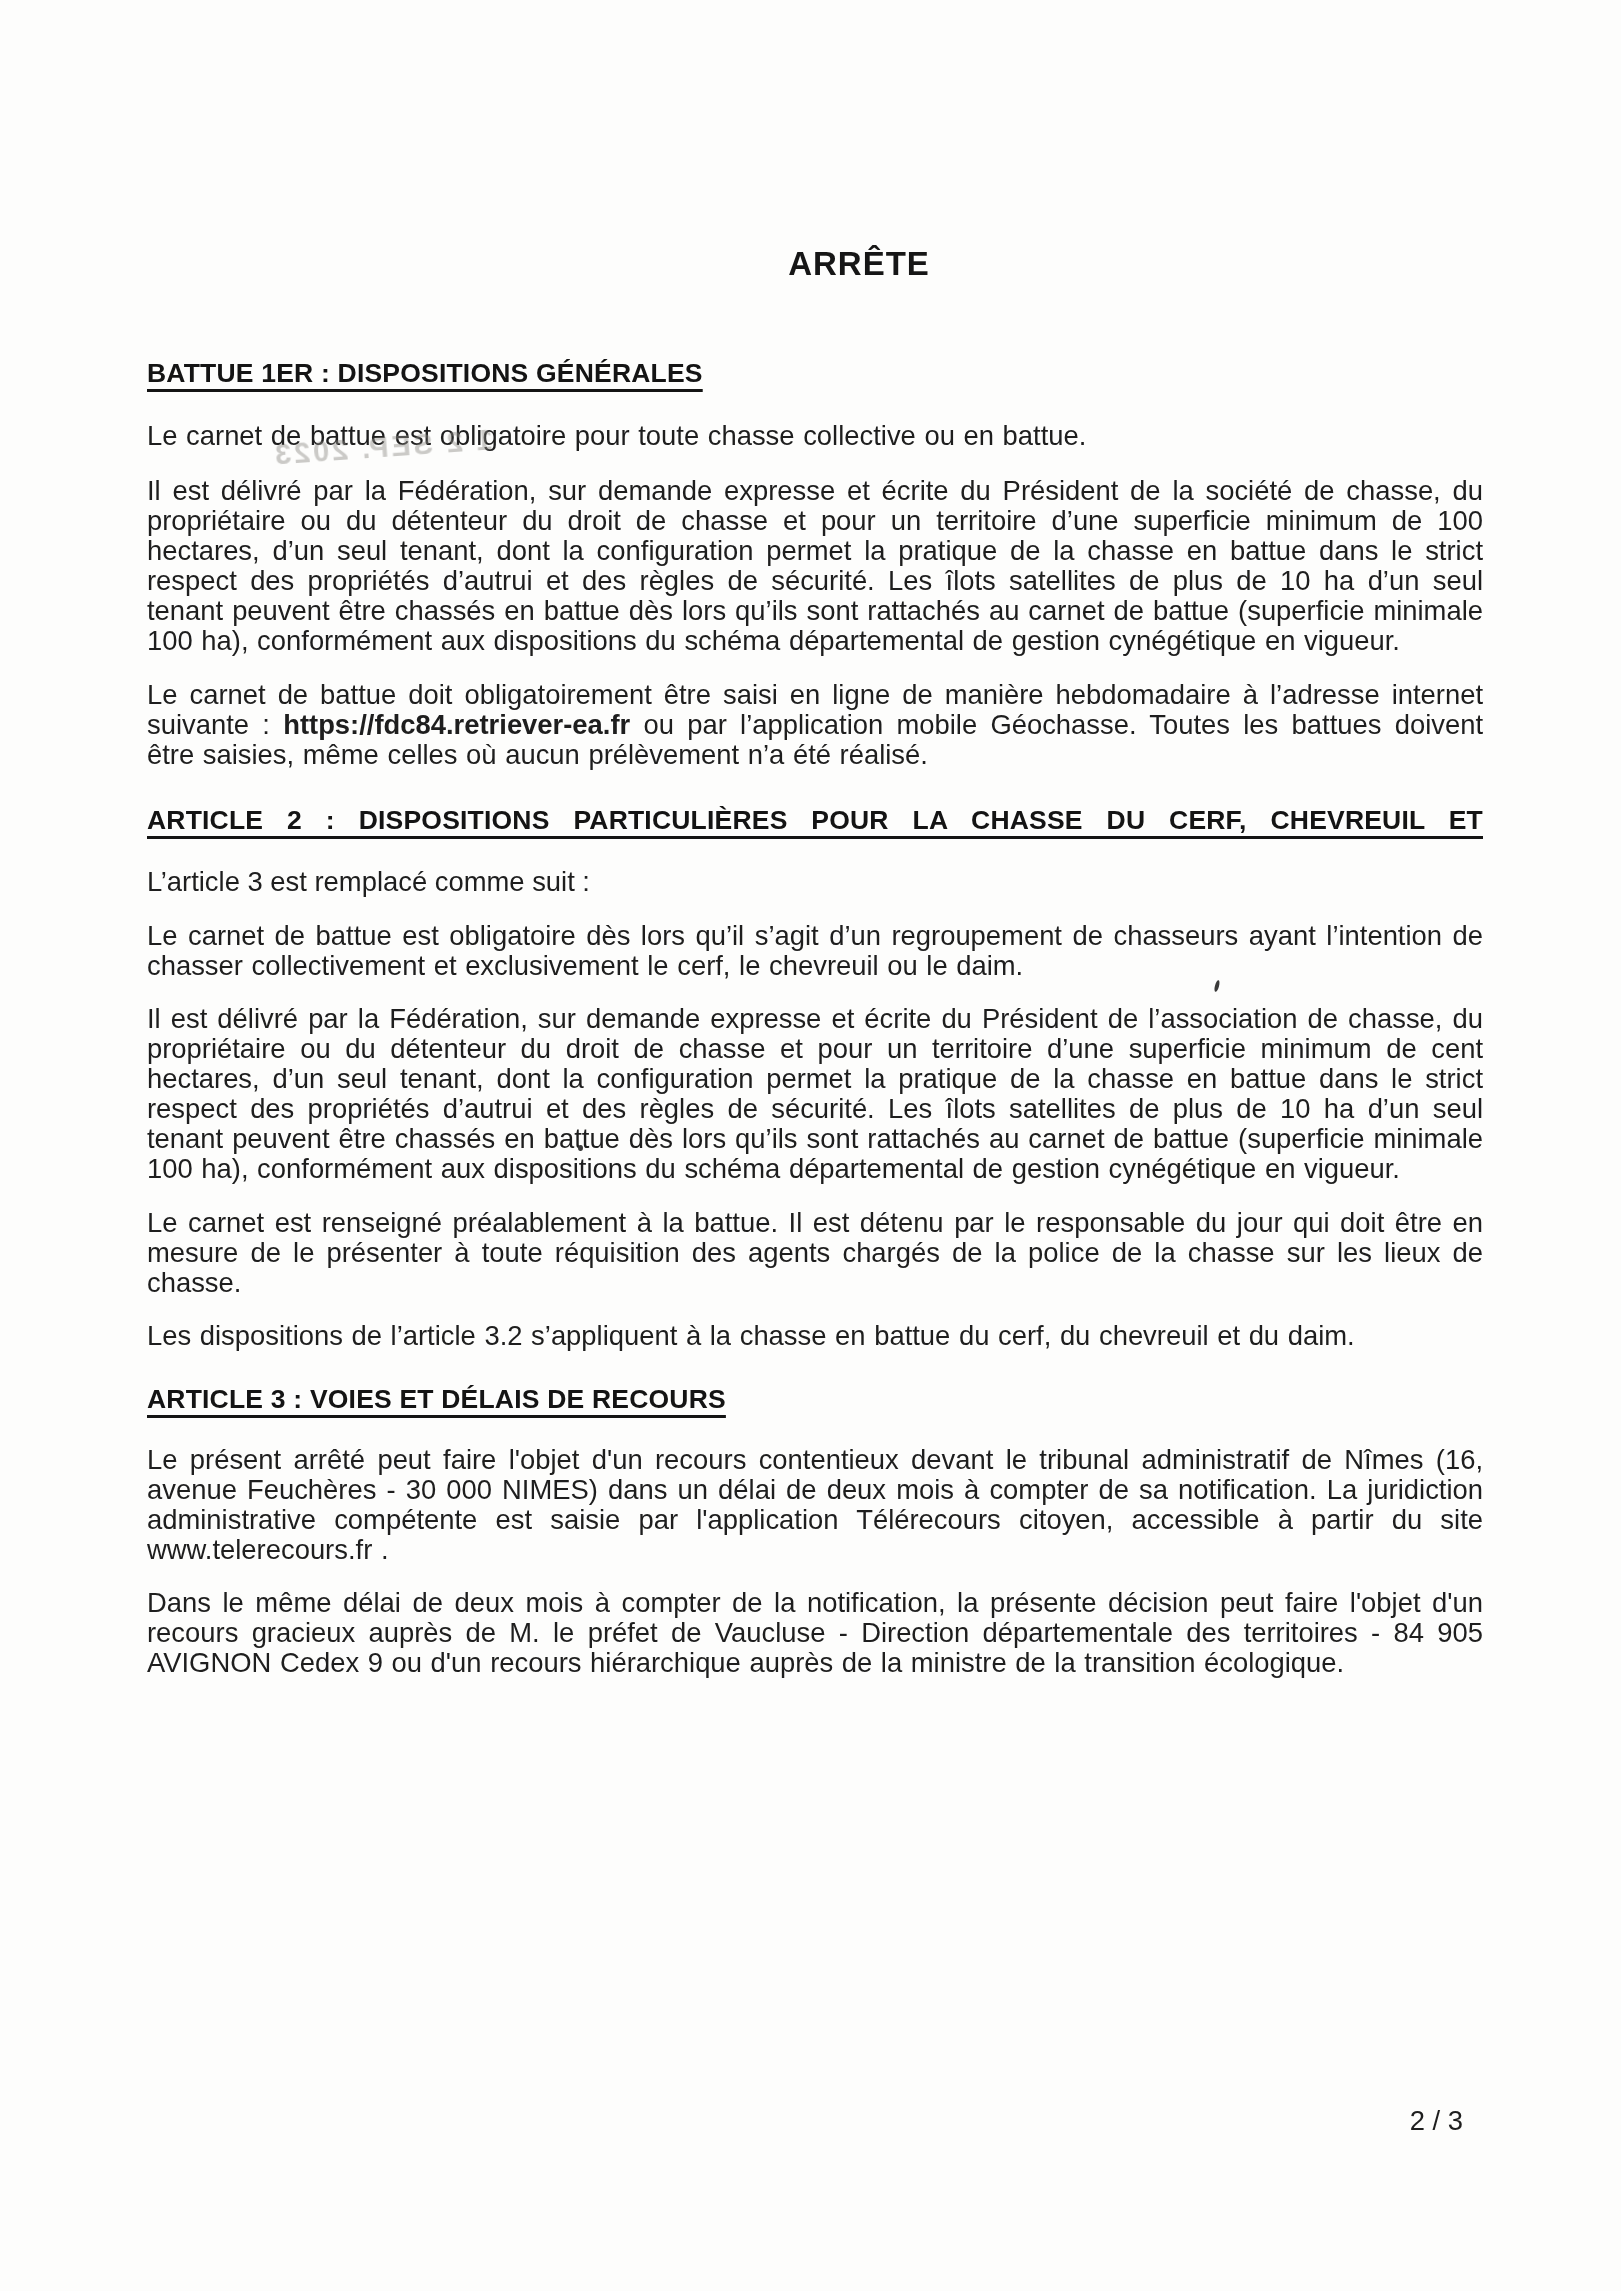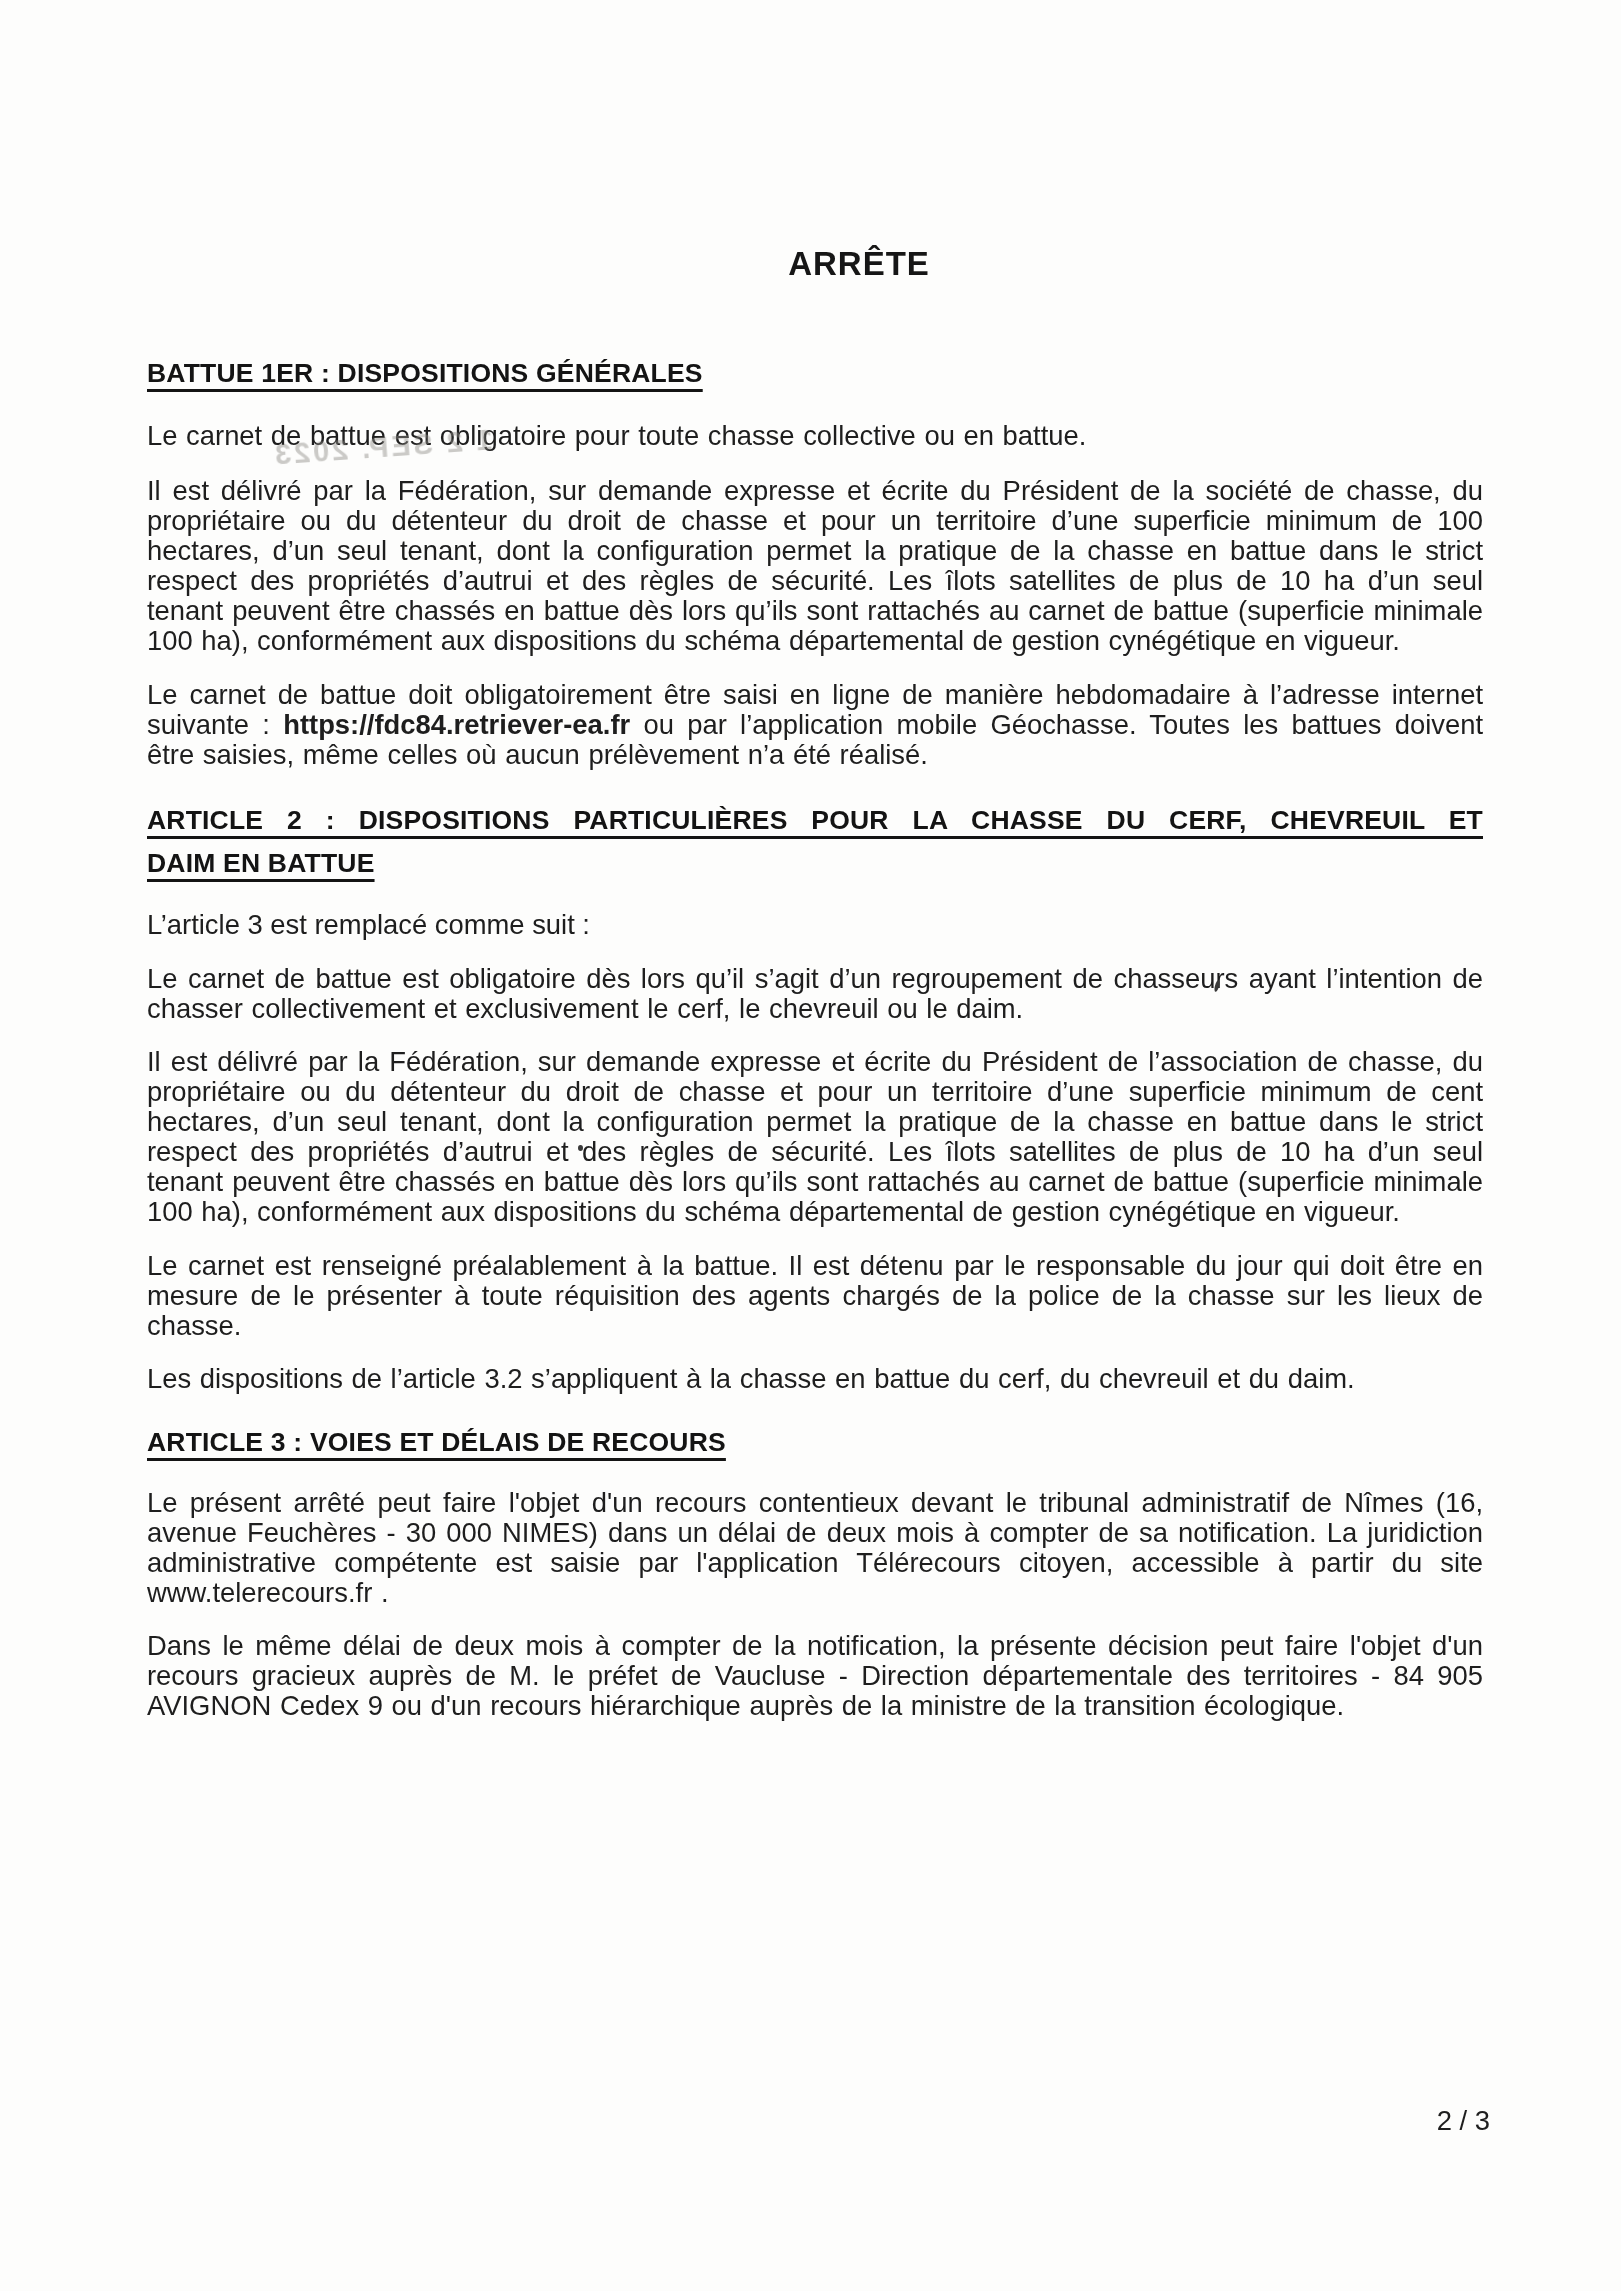--- a/index.html
+++ b/index.html
@@ -61,21 +61,21 @@
     font-weight: bold;
     letter-spacing: 2.9px;
     color: #8f8d88;
     opacity: 0.45;
     transform: scaleX(-1) rotate(4deg);
     filter: blur(0.6px);
     white-space: nowrap;
   }
   .page-number {
     position: absolute;
-    right: 131px;
+    right: 158px;
     top: 2105px;
     font-size: 27.4px;
     color: #1e1e1e;
   }
   .speck {
     position: absolute;
     background: #3a3a3a;
     border-radius: 50%;
   }
 </style>
@@ -92,21 +92,20 @@
 
 
     <p class="para" style="margin-top:25.5px;">Le carnet de battue est obligatoire pour toute chasse collective ou en battue.</p>
 
     <p class="para" style="margin-top:25.5px;">Il est délivré par la Fédération, sur demande expresse et écrite du Président de la société de chasse, du propriétaire ou du détenteur du droit de chasse et pour un territoire d’une superficie minimum de 100 hectares, d’un seul tenant, dont la configuration permet la pratique de la chasse en battue dans le strict respect des propriétés d’autrui et des règles de sécurité. Les îlots satellites de plus de 10 ha d’un seul tenant peuvent être chassés en battue dès lors qu’ils sont rattachés au carnet de battue (superficie minimale 100 ha), conformément aux dispositions du schéma départemental de gestion cynégétique en vigueur.</p>
 
     <p class="para" style="margin-top:23.5px;"><span>Le carnet de battue doit obligatoirement être saisi en ligne de manière hebdomadaire à l’adresse internet suivante : </span><span class="url">https://fdc84.retriever-ea.fr</span><span> ou par l’application mobile Géochasse. Toutes les battues doivent être saisies, même celles où aucun prélèvement n’a été réalisé.</span></p>
 
     <div style="margin-top:29px;">
       <div class="article-heading justify-line">ARTICLE 2 : DISPOSITIONS PARTICULIÈRES POUR LA CHASSE DU CERF, CHEVREUIL ET</div>
-      <div class="article-heading">DAIM EN BATTUE</div>
     </div>
 
     <div class="intro-line" style="margin-top:25.5px;">L’article 3 est remplacé comme suit :</div>
 
     <p class="para" style="margin-top:23.5px;">Le carnet de battue est obligatoire dès lors qu’il s’agit d’un regroupement de chasseurs ayant l’intention de chasser collectivement et exclusivement le cerf, le chevreuil ou le daim.</p>
 
     <p class="para" style="margin-top:23.5px;">Il est délivré par la Fédération, sur demande expresse et écrite du Président de l’association de chasse, du propriétaire ou du détenteur du droit de chasse et pour un territoire d’une superficie minimum de cent hectares, d’un seul tenant, dont la configuration permet la pratique de la chasse en battue dans le strict respect des propriétés d’autrui et des règles de sécurité. Les îlots satellites de plus de 10 ha d’un seul tenant peuvent être chassés en battue dès lors qu’ils sont rattachés au carnet de battue (superficie minimale 100 ha), conformément aux dispositions du schéma départemental de gestion cynégétique en vigueur.</p>
 
     <p class="para" style="margin-top:23.5px;">Le carnet est renseigné préalablement à la battue. Il est détenu par le responsable du jour qui doit être en mesure de le présenter à toute réquisition des agents chargés de la police de la chasse sur les lieux de chasse.</p>
 

